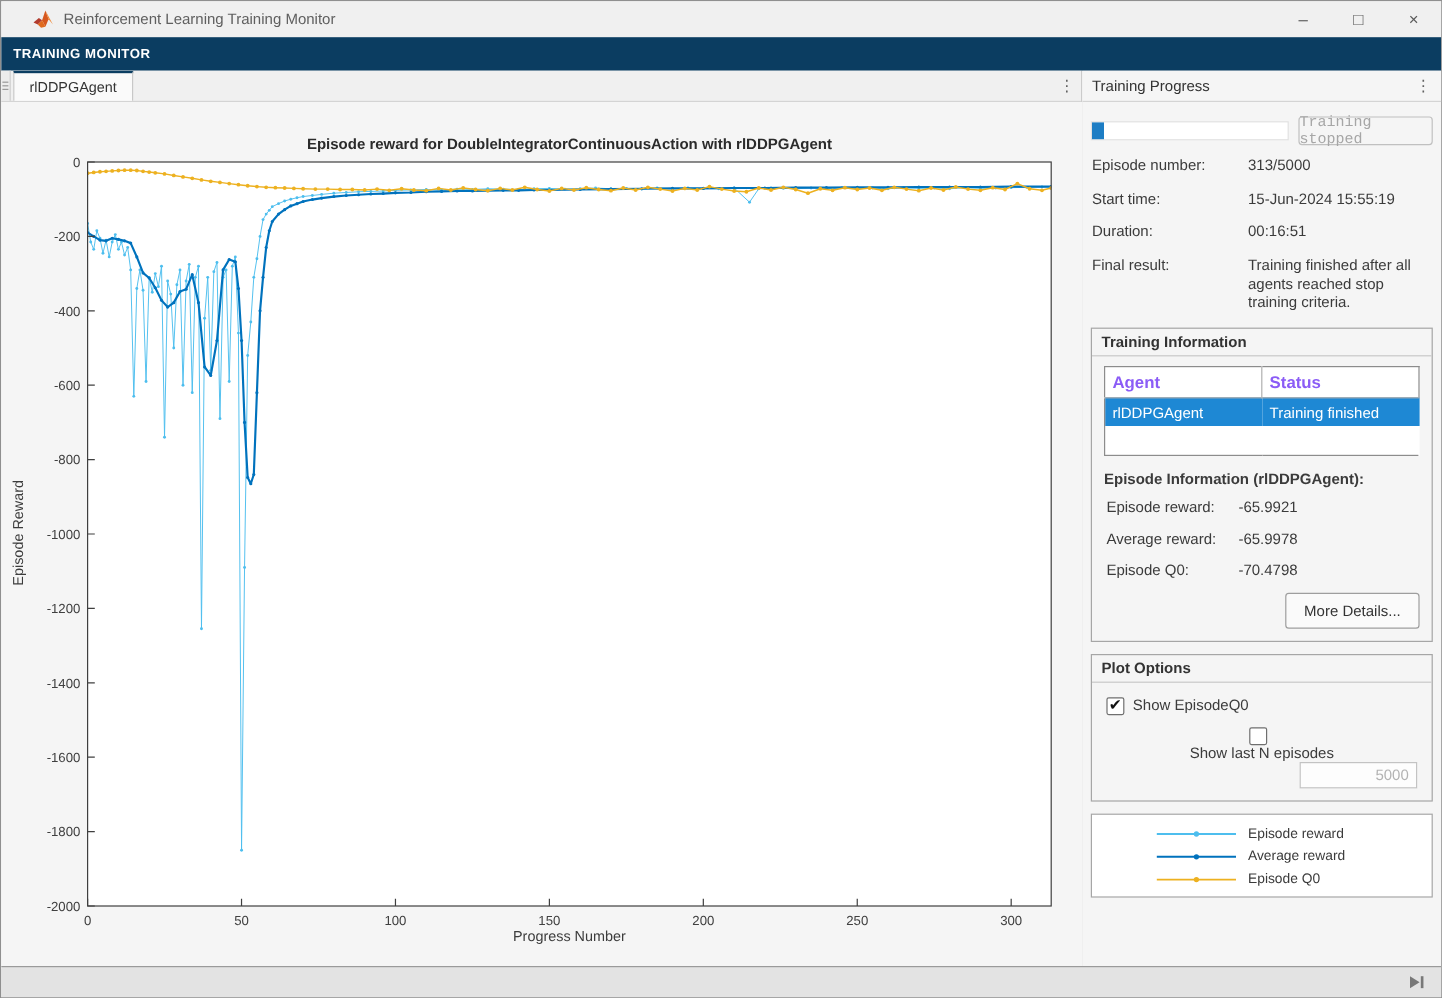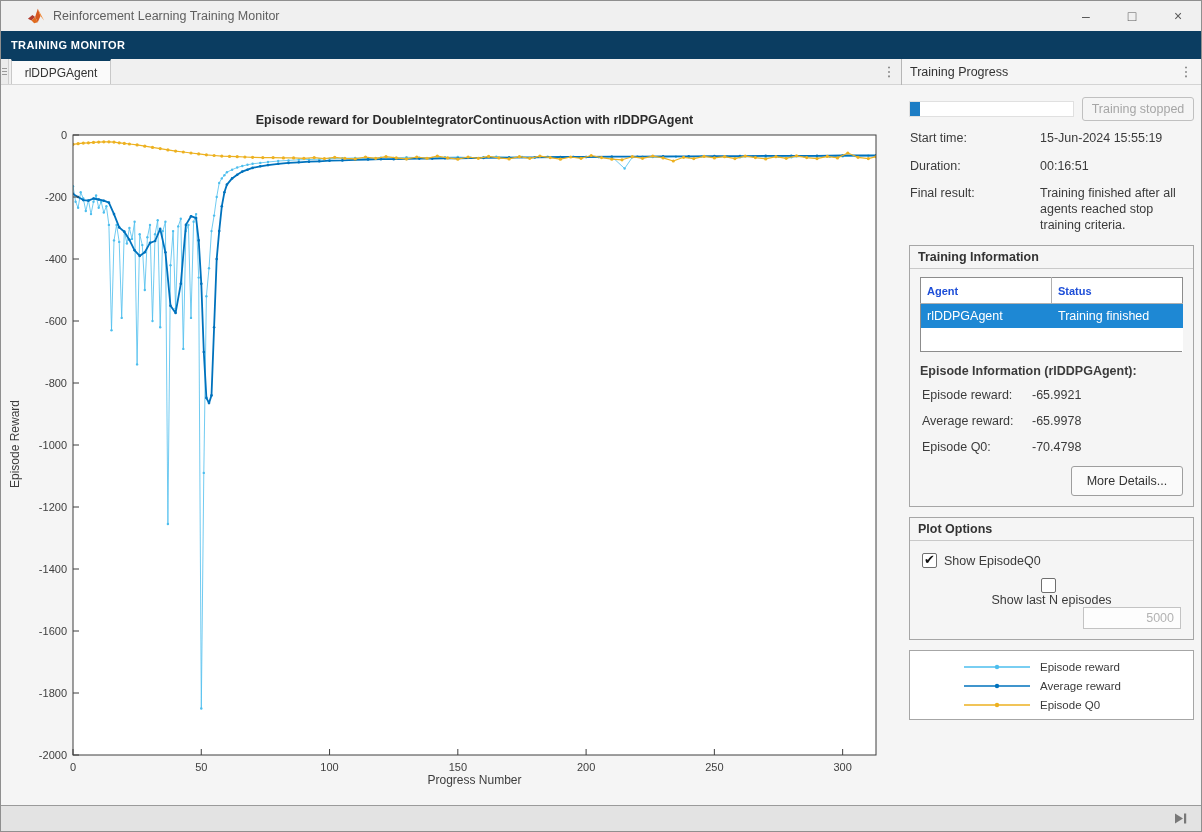--- a/index.html
+++ b/index.html
@@ -36,35 +36,35 @@
 
   
   .figure { position:relative; width:901px; height:722px; background:#f5f5f5; }
   .fig-title { position:absolute; left:72px; top:28px; width:803px; text-align:center; font-size:12.5px; font-weight:bold; color:#2b2b2b; }
   .fig-ylabel { position:absolute; left:-136px; top:352px; width:300px; text-align:center; transform:rotate(-90deg); font-size:12px; color:#3c3c3c; }
   .fig-xlabel { position:absolute; left:72px; top:688px; width:803px; text-align:center; font-size:12px; color:#3c3c3c; }
   .chart-svg { position:absolute; left:0; top:0; }
 
   
   .panel-body { flex:1; padding:8px 7px 0 7px; overflow:hidden; font-size:12.5px; color:#3b3b3b; }
-  .progress-row { display:flex; align-items:center; gap:8px; margin:4px 0 10px 0; }
+  .progress-row { display:flex; align-items:center; gap:8px; margin:4px 0 10px 0;font-family:Liberation Mono, monospace; }
   .progress-track { flex:1; height:16px; background:#fff; border:1px solid #e0e0e0; position:relative; }
   .progress-fill { position:absolute; left:0; top:0; bottom:0; background:#1d7dc4; }
   .btn-disabled { width:112px; height:24px; border:1px solid #c0c0c0; border-radius:3px; color:#a6a6a6; background:transparent; font-size:12.5px; display:flex; align-items:center; justify-content:center; }
 
   .field-row { display:flex; margin:0 1px 12px 1px; }
   .field-label { width:130px; flex:0 0 auto; }
   .field-value { flex:1; line-height:1.25; }
 
   .section-box { border:1px solid #a6a6a6; background:#f5f5f5; margin-bottom:10px; }
   .section-title { font-weight:bold; font-size:12.5px; color:#333; padding:4px 8px; border-bottom:1px solid #c9c9c9; }
   .section-inner { padding:8px 10px 10px 10px; }
 
   table.agent-table { width:100%; border-collapse:collapse; background:#fff; border:1px solid #8c8c8c; }
-  table.agent-table th { text-align:left; font-size:11px; color:#1d4ed8; padding:4px 6px; border-bottom:1px solid #b0b0b0; border-right:1px solid #b0b0b0; background:#fff; height:26px; }
+  table.agent-table th { text-align:left; font-size:14px; color:#8b5cf6; padding:4px 6px; border-bottom:1px solid #b0b0b0; border-right:1px solid #b0b0b0; background:#fff; height:26px; }
   table.agent-table th:last-child { border-right:none; }
   table.agent-table td { font-size:12.5px; padding:3px 6px; height:24px; border-right:1px solid transparent; }
   tr.row-selected { background:#1e88d4; color:#fff; }
   td.spacer { height:44px; }
 
   .ep-info-title { font-weight:bold; margin:12px 0 10px 0; }
   .stat-row { display:flex; margin:0 0 12px 2px; }
   .stat-label { width:110px; flex:0 0 auto; }
   .more-details-row { display:flex; justify-content:flex-end; margin-top:4px; }
   .btn { height:24px; min-width:112px; border:1px solid #9e9e9e; border-radius:3px; background:#fafafa; color:#333; font-size:12.5px; display:flex; align-items:center; justify-content:center; padding:14px 10px; }
@@ -471,20 +471,24 @@
       <div class="panel-body">
 
         <div class="progress-row">
           <div class="progress-track">
             <div class="progress-fill" style="width: 6.26%;"></div>
           </div>
           <div class="btn-disabled">Training stopped</div>
         </div>
 
         <div class="field-row">
+          <span class="field-label">Episode number:</span>
+          <span class="field-value">313/5000</span>
+        </div>
+        <div class="field-row">
           <span class="field-label">Start time:</span>
           <span class="field-value">15-Jun-2024 15:55:19</span>
         </div>
         <div class="field-row">
           <span class="field-label">Duration:</span>
           <span class="field-value">00:16:51</span>
         </div>
         <div class="field-row">
           <span class="field-label">Final result:</span>
           <span class="field-value">Training finished after all agents reached stop training criteria.</span>

